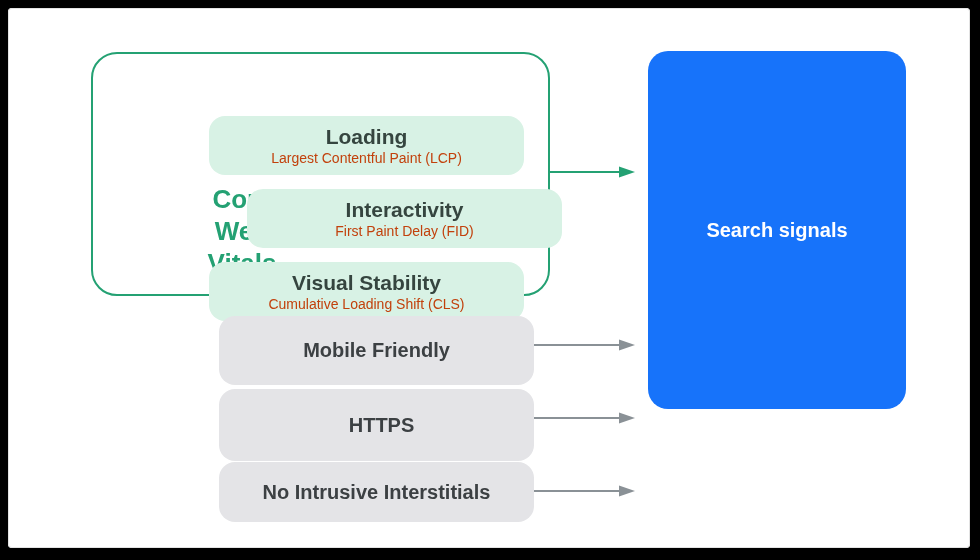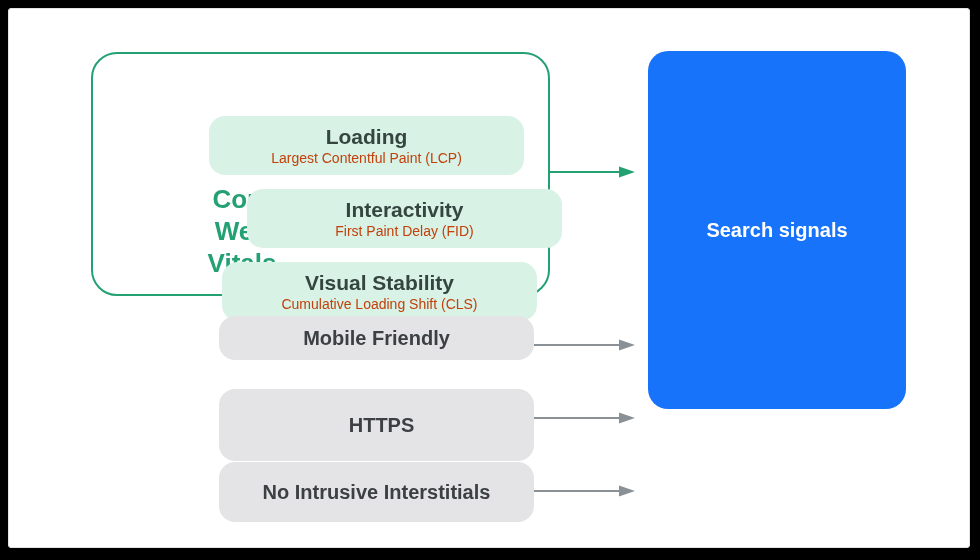--- a/index.html
+++ b/index.html
@@ -72,21 +72,21 @@
   .pill.gray .pill-title {
     color: #3c4043;
     font-weight: 600;
     font-size: 20px;
   }
 
   .pill-loading       { top: 62px;  }
   .pill-interactivity { top: 135px; }
   .pill-visual        { top: 208px; }
 
-  .pill-mobile   { top: 308px; height: 44px; }
+  .pill-mobile   { top: 308px; height: 69px; }
   .pill-https    { top: 381px; height: 72px; padding-left: 10px; }
   .pill-interst  { top: 454px; height: 60px; }
 
   .arrow { position: absolute; display: block; }
   .arrow-green { left: 541px; top: 157px; }
   .arrow-g1 { left: 526px; top: 330px; }
   .arrow-g2 { left: 526px; top: 403px; }
   .arrow-g3 { left: 526px; top: 476px; }
 
   
@@ -123,21 +123,21 @@
       </div>
 
       <div class="pill mint pill-loading" style="left:116px;">
         <div class="pill-title">Loading</div>
         <div class="pill-sub">Largest Contentful Paint (LCP)</div>
       </div>
       <div class="pill mint pill-interactivity" style="left:132px;margin-left:22px;">
         <div class="pill-title">Interactivity</div>
         <div class="pill-sub">First Paint Delay (FID)</div>
       </div>
-      <div class="pill mint pill-visual" style="left:129px;">
+      <div class="pill mint pill-visual" style="left:116px;">
         <div class="pill-title">Visual Stability</div>
         <div class="pill-sub">Cumulative Loading Shift (CLS)</div>
       </div>
     </div>
 
     <svg class="arrow arrow-green" width="86" height="14" viewBox="0 0 86 14" aria-hidden="true">
       <line x1="0" y1="7" x2="72" y2="7" stroke="#24a173" stroke-width="2"></line>
       <polygon points="70,1.5 86,7 70,12.5" fill="#24a173"></polygon>
     </svg>
 

